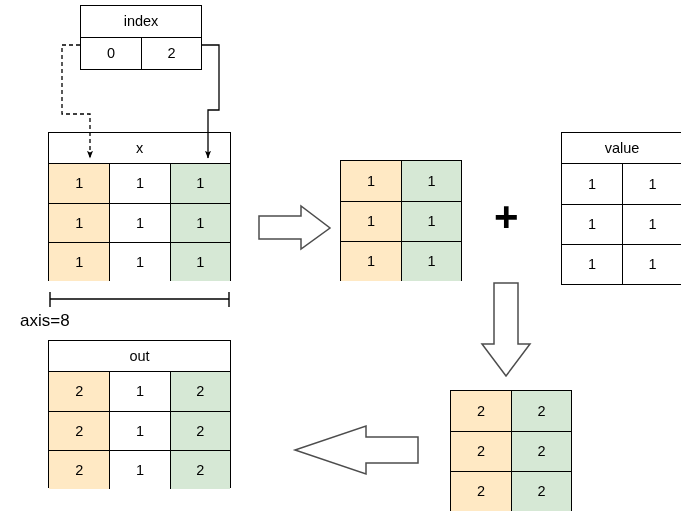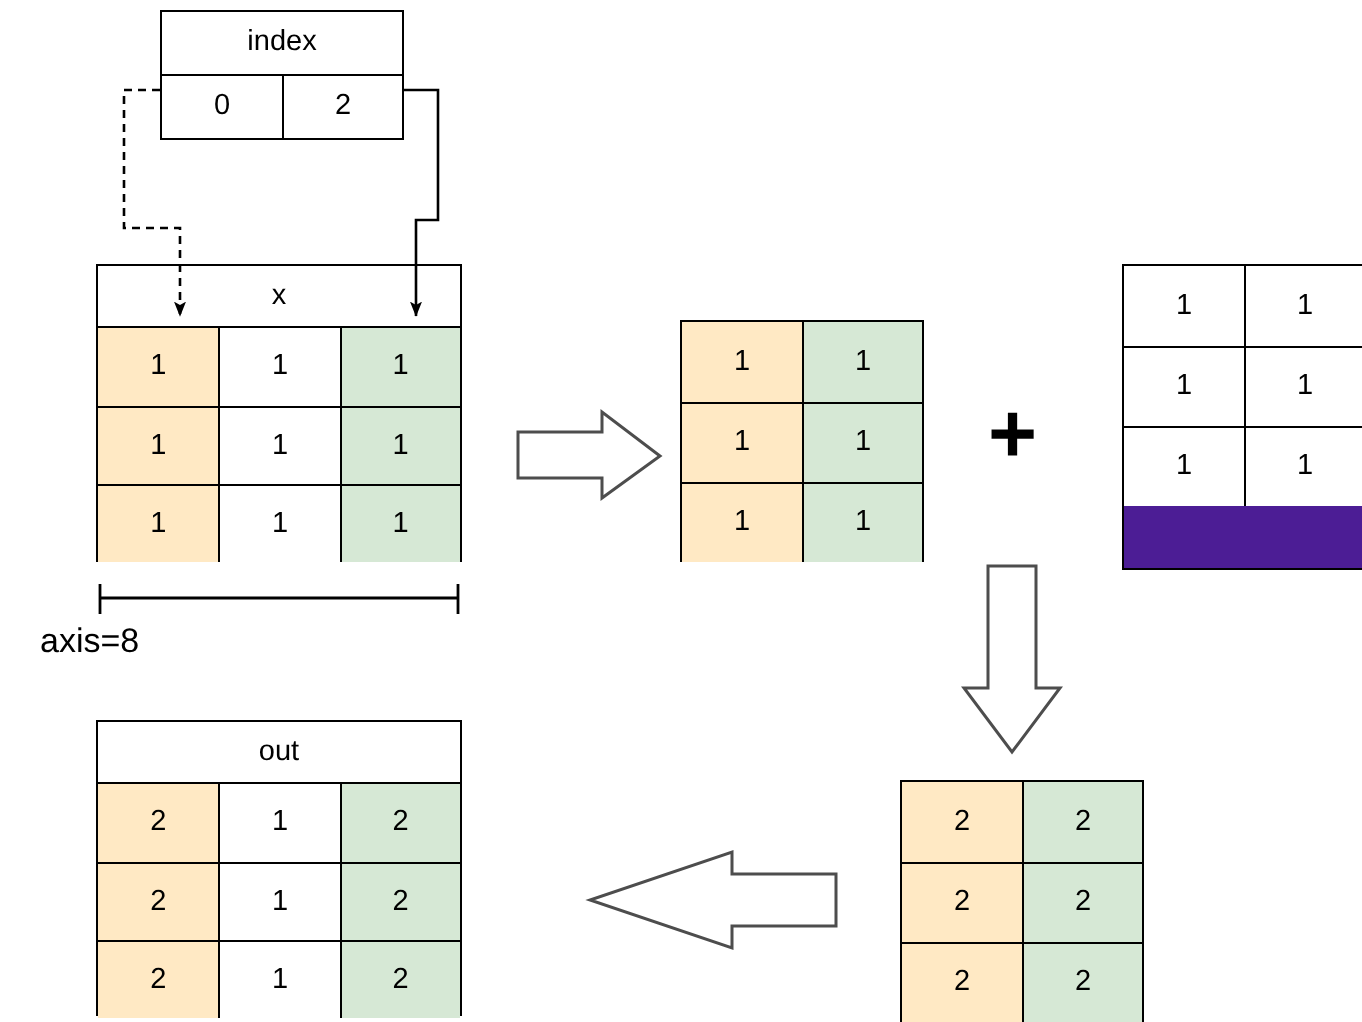--- a/index.html
+++ b/index.html
@@ -17,21 +17,21 @@
     width: 681px;
     height: 511px;
     overflow: hidden;
     background: #ffffff;
   }
   
   .tbl {
     position: absolute;
     border: 1.4px solid #000000;
     box-sizing: border-box;
-    background: #4c1d95;
+    background: #737373;
   }
   .tbl .hdr {
     display: flex;
     align-items: center;
     justify-content: center;
     border-bottom: 1.4px solid #000000;
     box-sizing: border-box;
     background: #ffffff;
     font-size: 14.5px;
     line-height: 1;
@@ -125,20 +125,21 @@
       <div class="cell c-orange small-num" style="width:61px;">1</div>
       <div class="cell c-green small-num" style="width:61px;">1</div>
     </div>
     <div class="row" style="height:40px;">
       <div class="cell c-orange small-num" style="width:61px;">1</div>
       <div class="cell c-green small-num" style="width:61px;">1</div>
     </div>
   </div>
 
   <div class="tbl" id="tbl-value" style="left:561px; top:132px; width:122px; height:153px;">
+    <div class="hdr" style="height:31px;">value</div>
     <div class="row" style="height:40px;">
       <div class="cell c-white" style="width:61px;">1</div>
       <div class="cell c-white" style="width:61px;">1</div>
     </div>
     <div class="row" style="height:40px;">
       <div class="cell c-white" style="width:61px;">1</div>
       <div class="cell c-white" style="width:61px;">1</div>
     </div>
     <div class="row" style="height:40px;">
       <div class="cell c-white" style="width:61px;">1</div>
@@ -154,21 +155,21 @@
     <div class="row" style="height:40px;">
       <div class="cell c-orange small-num" style="width:61px;">2</div>
       <div class="cell c-green small-num" style="width:61px;">2</div>
     </div>
     <div class="row" style="height:40px;">
       <div class="cell c-orange small-num" style="width:61px;">2</div>
       <div class="cell c-green small-num" style="width:61px;">2</div>
     </div>
   </div>
 
-  <div class="tbl" id="tbl-out" style="left:48px; top:360px; width:183px; height:148px;">
+  <div class="tbl" id="tbl-out" style="left:48px; top:340px; width:183px; height:148px;">
     <div class="hdr" style="height:31px;">out</div>
     <div class="row" style="height:39px;">
       <div class="cell c-orange" style="width:61px;">2</div>
       <div class="cell c-white" style="width:61px;">1</div>
       <div class="cell c-green" style="width:61px;">2</div>
     </div>
     <div class="row" style="height:39px;">
       <div class="cell c-orange" style="width:61px;">2</div>
       <div class="cell c-white" style="width:61px;">1</div>
       <div class="cell c-green" style="width:61px;">2</div>

